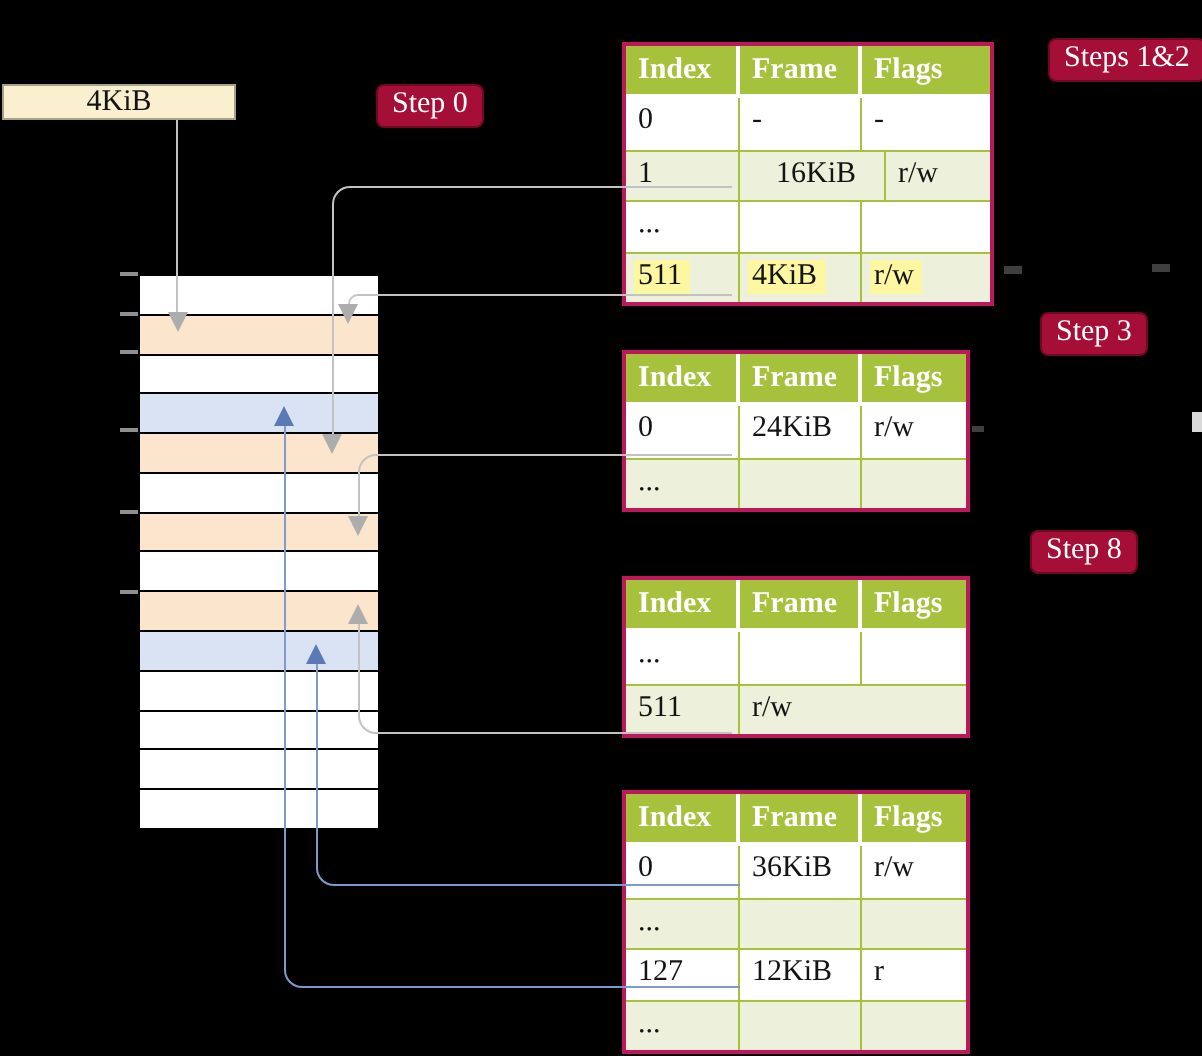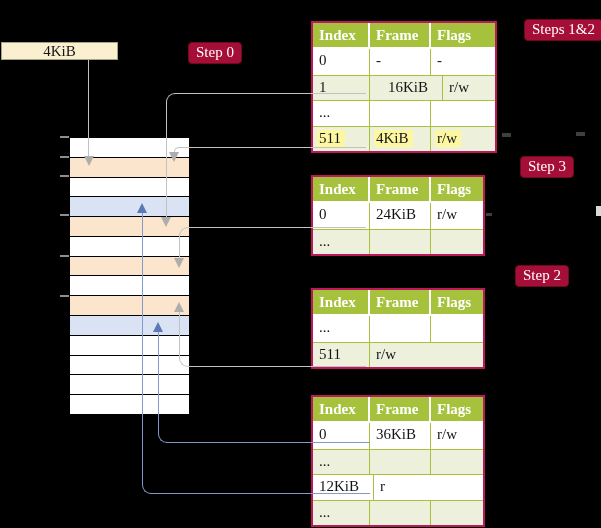--- a/index.html
+++ b/index.html
@@ -52,21 +52,21 @@
 </head>
 <body>
 
 <div id="stage">
   <div id="rootbox">
     <span>4KiB</span>
   </div>
 <div class="step-label" style="left: 188px; top: 42px;">Step 0</div>
     <div class="step-label" style="left: 524px; top: 19px;">Steps 1&amp;2</div>
     <div class="step-label" style="left: 520px; top: 156px;">Step 3</div>
-    <div class="step-label" style="left: 515px; top: 265px;">Step 2</div>
+    <div class="step-label" style="left: 515px; top: 265px;">Step 8</div>
     <div class="memory">
       <div class="mrow" style="background: rgb(255, 255, 255);"></div>
       <div class="mrow" style="background: rgb(252, 229, 205);"></div>
       <div class="mrow" style="background: rgb(255, 255, 255);"></div>
       <div class="mrow" style="background: rgb(218, 227, 243);"></div>
       <div class="mrow" style="background: rgb(252, 229, 205);"></div>
       <div class="mrow" style="background: rgb(255, 255, 255);"></div>
       <div class="mrow" style="background: rgb(252, 229, 205);"></div>
       <div class="mrow" style="background: rgb(255, 255, 255);"></div>
       <div class="mrow" style="background: rgb(252, 229, 205);"></div>
@@ -152,20 +152,21 @@
         <div class="tcell td" style="width: 57px;"><span>0</span></div>
         <div class="tcell td" style="width: 61px;"><span>36KiB</span></div>
         <div class="tcell td" style="width: 52px;"><span>r/w</span></div>
       </div>
       <div class="trow body shade">
         <div class="tcell td" style="width: 57px;"><span>...</span></div>
         <div class="tcell td" style="width: 61px;"></div>
         <div class="tcell td" style="width: 52px;"></div>
       </div>
       <div class="trow body">
+        <div class="tcell td" style="width: 57px;"><span>127</span></div>
         <div class="tcell td" style="width: 61px;"><span>12KiB</span></div>
         <div class="tcell td" style="width: 52px;"><span>r</span></div>
       </div>
       <div class="trow body shade">
         <div class="tcell td" style="width: 57px;"><span>...</span></div>
         <div class="tcell td" style="width: 61px;"></div>
         <div class="tcell td" style="width: 52px;"></div>
       </div>
     </div>
     <div class="conn" style="left: 88px; top: 60px; width: 0px; height: 96px; border-left: 1.5px solid rgb(194, 194, 194);"></div>

